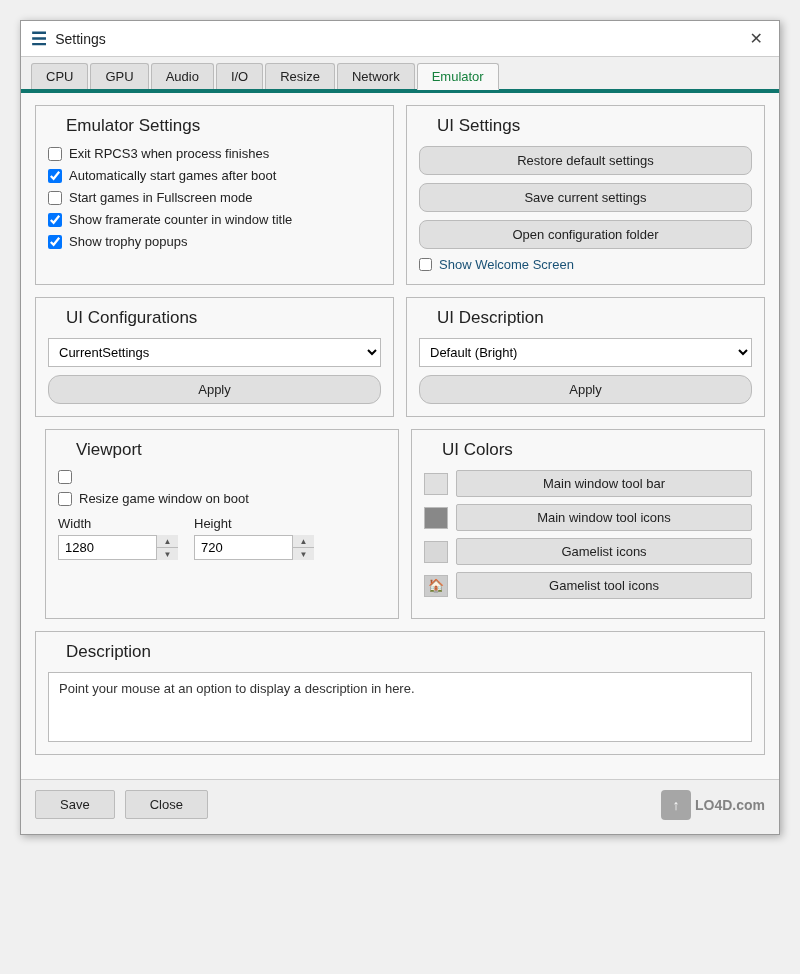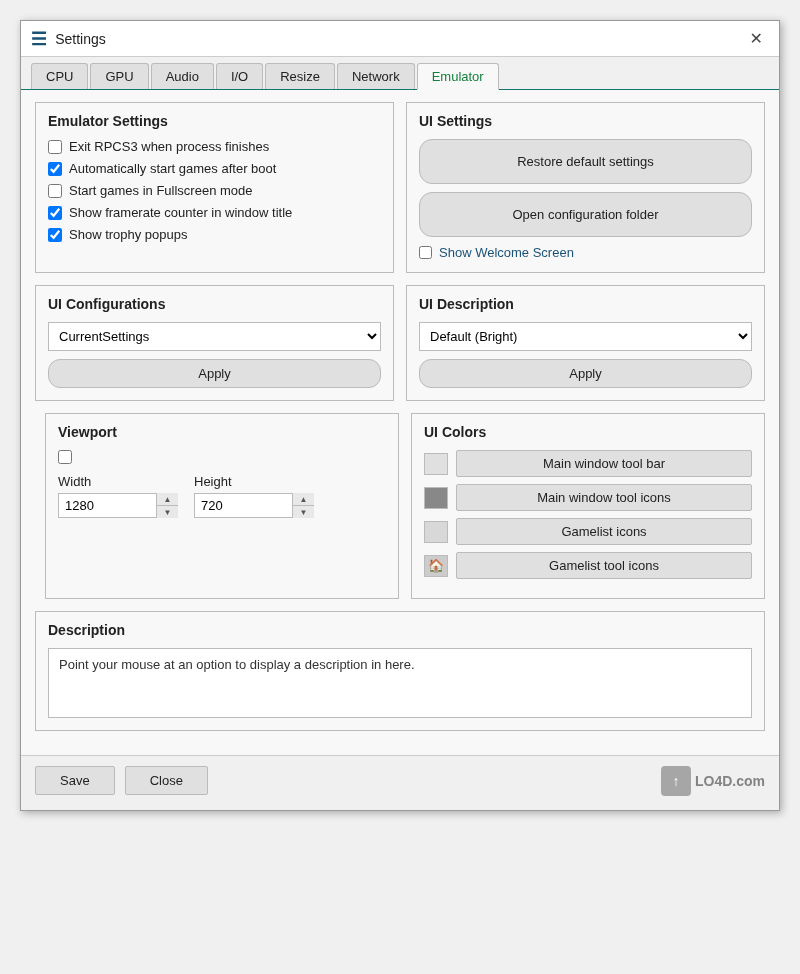--- a/index.html
+++ b/index.html
@@ -45,21 +45,21 @@
       background: none;
       border: none;
       font-size: 16px;
       cursor: pointer;
       color: #444;
       padding: 2px 6px;
     }
     .tabs {
       display: flex;
       background: #f0f0f0;
-      border-bottom: 1px solid #0f766e;
+      border-bottom: 4px solid #0f766e;
       padding: 6px 10px 0 10px;
       gap: 2px;
     }
     .tab {
       padding: 5px 14px;
       border: 1px solid #bbb;
       border-bottom: none;
       background: #e0e0e0;
       cursor: pointer;
       font-size: 13px;
@@ -82,48 +82,49 @@
       gap: 12px;
       margin-bottom: 12px;
     }
     .panel {
       border: 1px solid #bbb;
       background: #f8f8f8;
       padding: 10px 12px 12px 12px;
       flex: 1;
     }
     .panel-title {
-      font-size: 14px;
-      font-weight: 700;
+      font-size: 17px;
+      font-weight: 400;
       margin-bottom: 10px;
       color: #222;
+      margin-left: 18px;
     }
     .checkbox-row {
       display: flex;
       align-items: center;
       gap: 7px;
       margin-bottom: 7px;
     }
     .checkbox-row input[type="checkbox"] {
       width: 14px;
       height: 14px;
       cursor: pointer;
     }
     .checkbox-label {
       font-size: 13px;
       color: #222;
     }
     .ui-btn {
       display: block;
       width: 100%;
-      padding: 14px 12px;
+      padding: 6px 12px;
       margin-bottom: 8px;
       background: #e0e0e0;
       border: 1px solid #bbb;
-      border-radius: 13px;
+      border-radius: 8px;
       cursor: pointer;
       font-size: 13px;
       text-align: center;
       color: #222;
     }
     .show-welcome-row {
       display: flex;
       align-items: center;
       gap: 7px;
       margin-top: 4px;
@@ -372,20 +373,21 @@
         </div>
         <div class="checkbox-row">
           <input type="checkbox" id="trophy" checked="" style="">
           <label class="checkbox-label" for="trophy">Show trophy popups</label>
         </div>
       </div>
 
       <div class="panel">
         <div class="panel-title">UI Settings</div>
         <button class="ui-btn">Restore default settings</button>
+        <button class="ui-btn">Save current settings</button>
         <button class="ui-btn">Open configuration folder</button>
         <div class="show-welcome-row">
           <input type="checkbox" id="show_welcome" style="">
           <label class="show-welcome-label" for="show_welcome">Show Welcome Screen</label>
         </div>
       </div>
     </div>
 
     <div class="config-section">
 
@@ -409,20 +411,24 @@
         <button class="apply-btn">Apply</button>
       </div>
     </div>
 
     <div class="viewport-section">
 
       <div class="viewport-panel">
         <div class="panel-title">Viewport</div>
         <div class="checkbox-row">
           <input type="checkbox" id="no_doubleclick" style="">
+        </div>
+        <div class="checkbox-row">
+          <input type="checkbox" id="resize_on_boot" style="">
+          <label class="checkbox-label" for="resize_on_boot">Resize game window on boot</label>
         </div>
         <div class="wh-row">
           <div class="wh-group">
             <span class="wh-label">Width</span>
             <div class="wh-input-wrap">
               <input type="text" class="wh-input" value="1280" style="">
               <div class="spinner-btns">
                 <button class="spinner-btn">▲</button>
                 <button class="spinner-btn">▼</button>
               </div>

